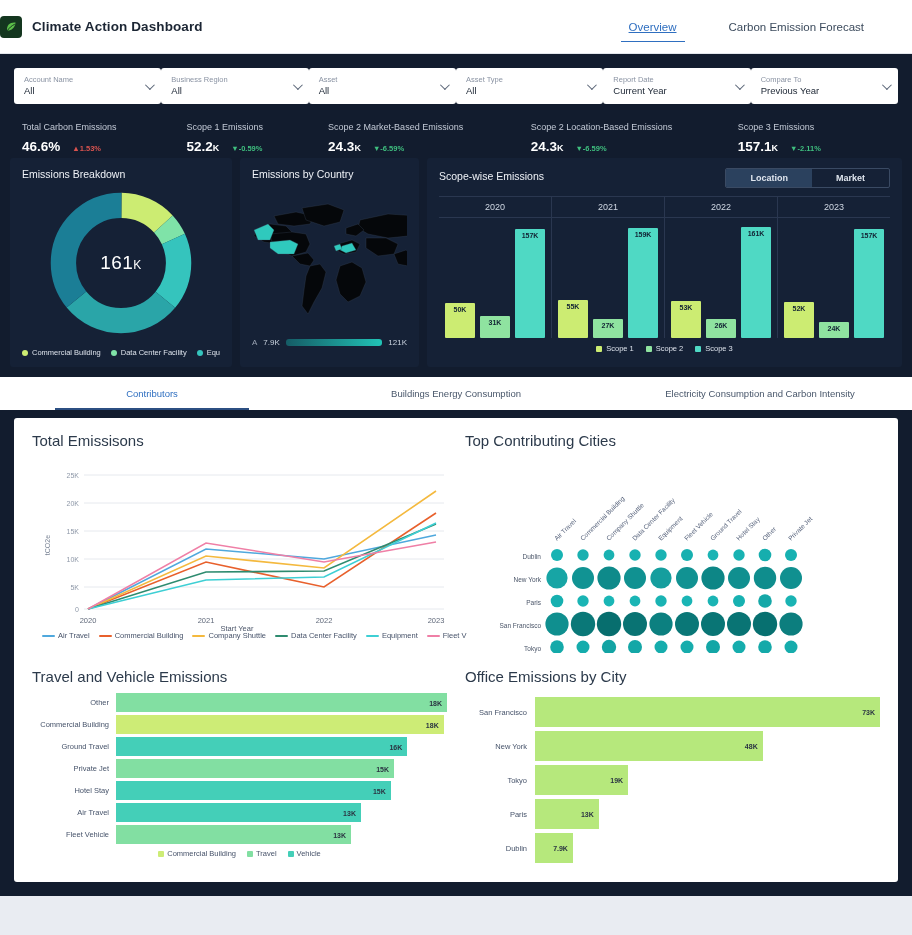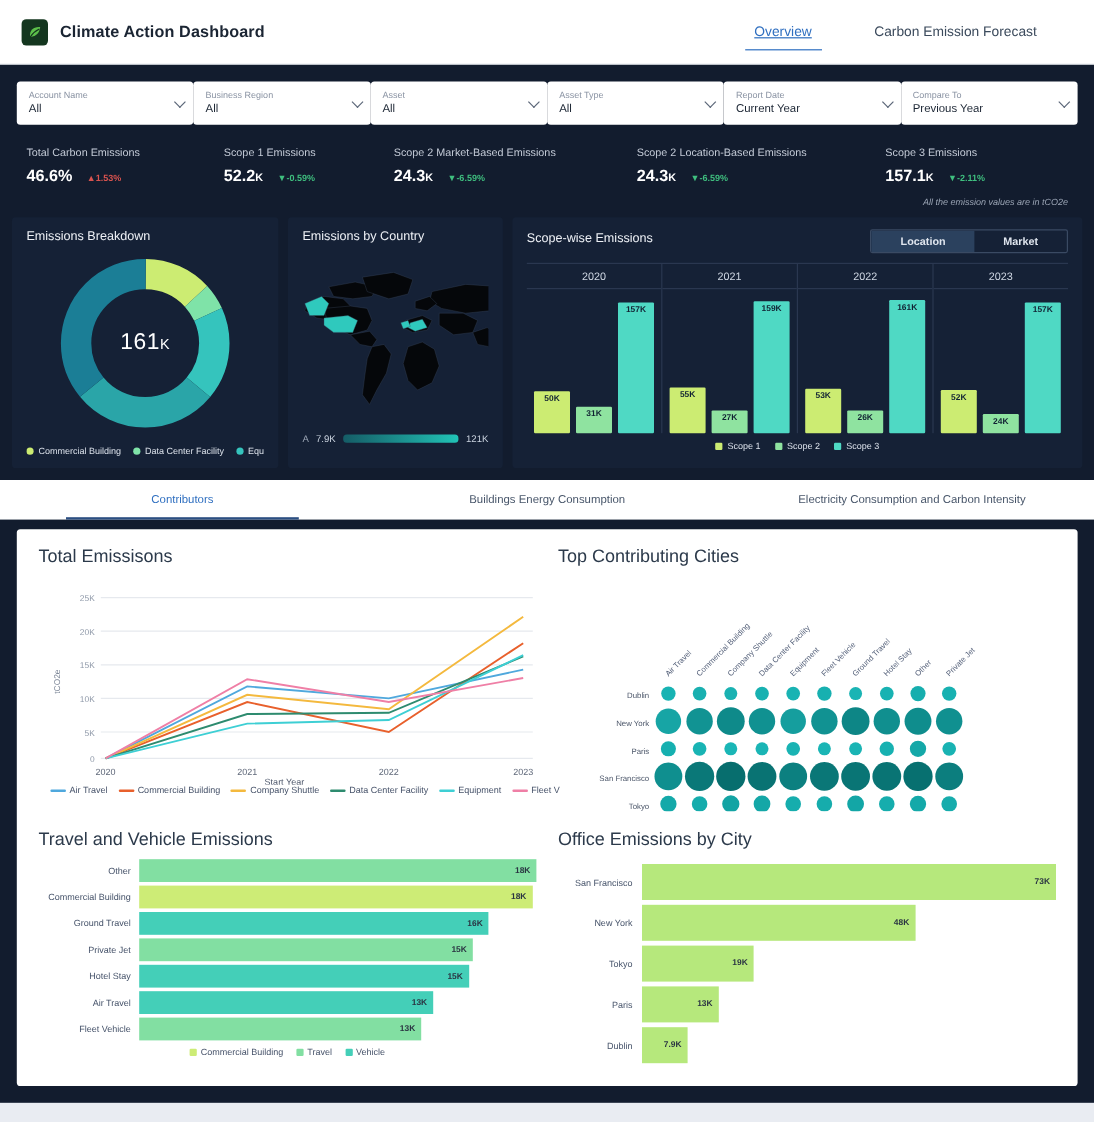--- a/index.html
+++ b/index.html
@@ -8,21 +8,21 @@
     font-family: "Liberation Sans", sans-serif;
     background: #e9ecf2;
     overflow: hidden;
   }
   
   .topbar {
     height: 54px; background: #ffffff;
     display: flex; align-items: center;
     border-bottom: 1px solid #e3e6ec;
   }
-  .brand { display: flex; align-items: center; gap: 10px; padding-left: 18px; width: 420px; }
+  .brand { display: flex; align-items: center; gap: 10px; width: 420px; }
   .logo {
     width: 22px; height: 22px; border-radius: 4px;
     background: #14361f; display: flex; align-items: center; justify-content: center;
   }
   .logo svg { display: block; }
   .brand-title { font-size: 13.5px; font-weight: bold; color: #1b2533; letter-spacing: .1px; }
   .navtabs { display: flex; align-items: center; gap: 0; margin-left: auto; padding-right: 22px; height: 100%; }
   .navtab {
     font-size: 11.5px; color: #3b4a5c; padding: 0 26px;
     height: 100%; display: flex; align-items: center; position: relative; cursor: pointer;
@@ -225,21 +225,20 @@
       </div>
     </div>
     <div class="kpi">
       <div class="kpi-label">Scope 3 Emissions</div>
       <div class="kpi-row">
         <div class="kpi-val"><span>157.1</span><span class="k">K</span></div>
         <div class="kpi-delta down">▼<span>-2.11%</span></div>
       </div>
     </div>
   </div>
-  <div class="note">All the emission values are in tCO2e</div>
 
   <div class="band">
 
     <div class="panel p-breakdown">
       <div class="panel-title">Emissions Breakdown</div>
       <div class="donut-wrap">
         <svg width="152" height="152" viewBox="0 0 42 42">
           <circle cx="21" cy="21" r="15.915" fill="transparent" stroke="#ccec72" stroke-width="7" stroke-dasharray="13 87" stroke-dashoffset="25"></circle>
           <circle cx="21" cy="21" r="15.915" fill="transparent" stroke="#7fe3a8" stroke-width="7" stroke-dasharray="5 95" stroke-dashoffset="12"></circle>
           <circle cx="21" cy="21" r="15.915" fill="transparent" stroke="#35c4bd" stroke-width="7" stroke-dasharray="18 82" stroke-dashoffset="7"></circle>

